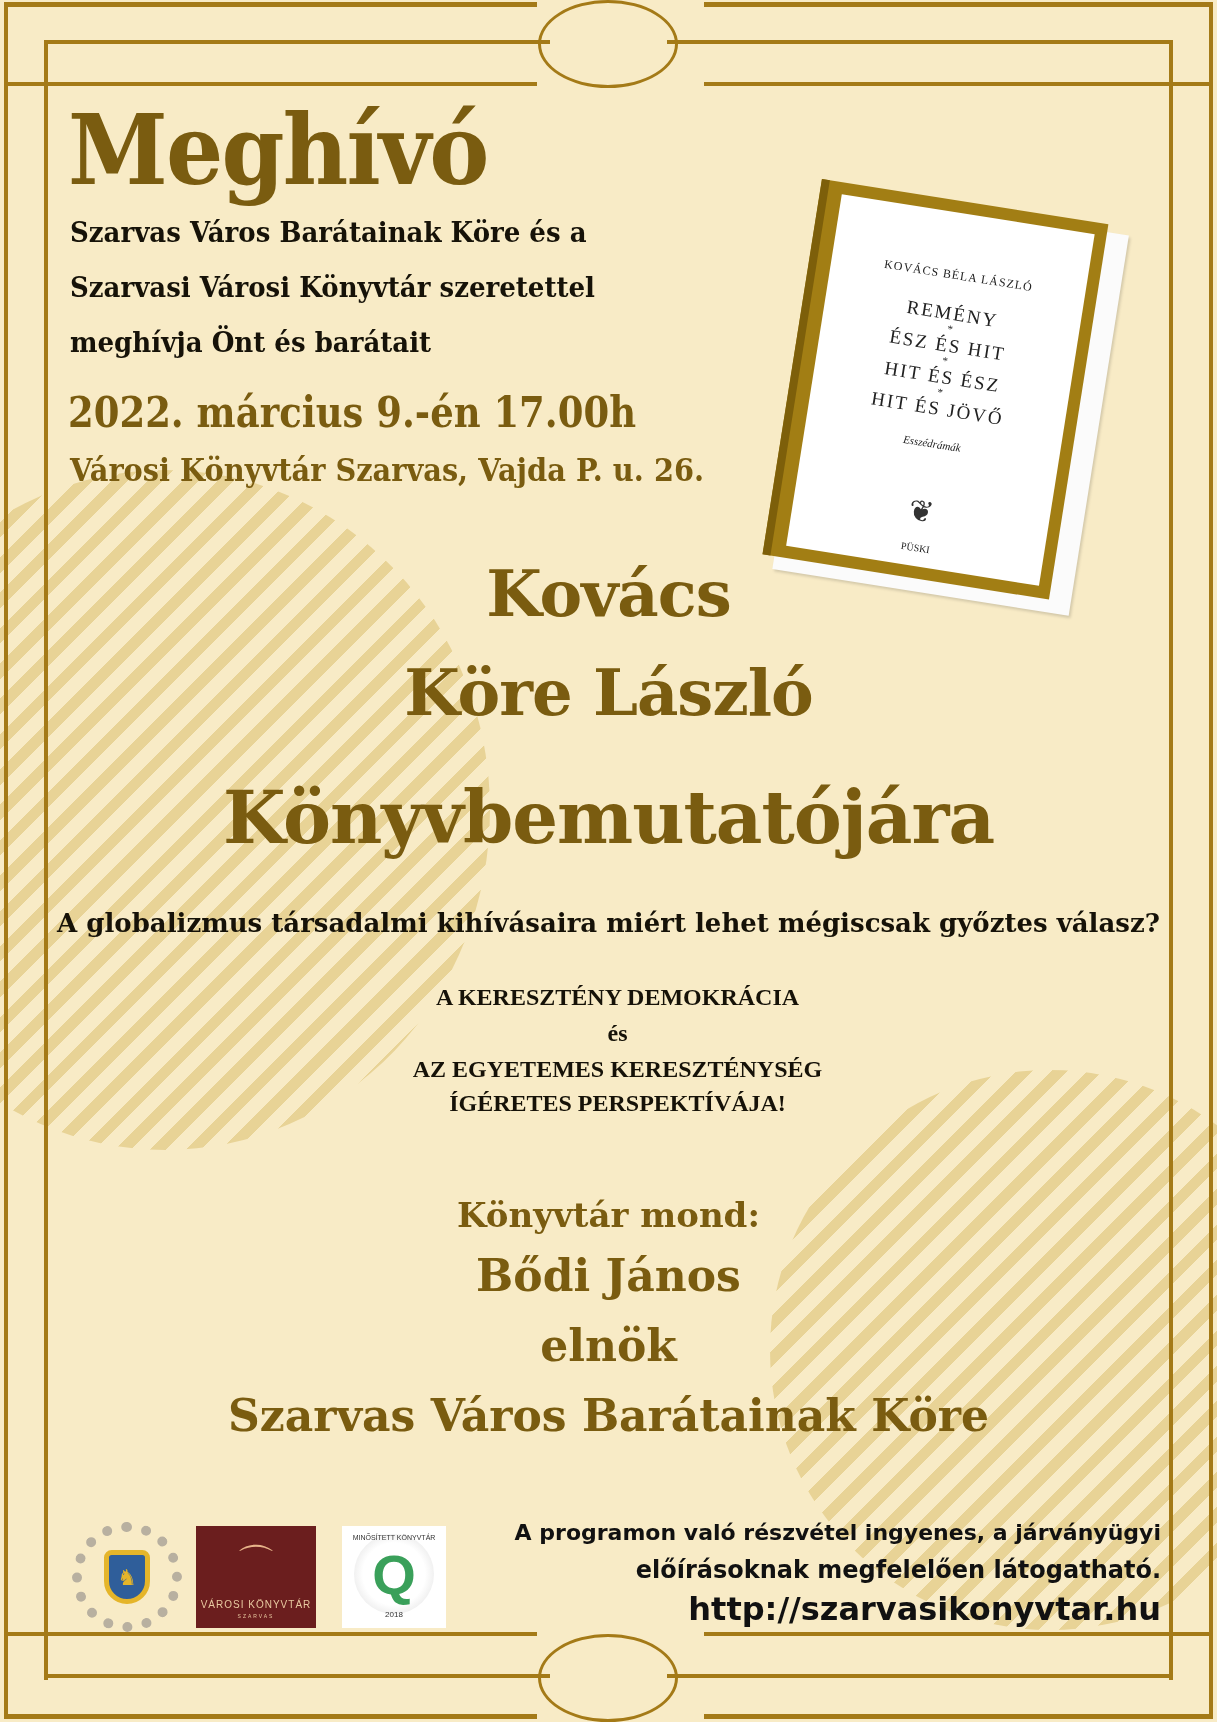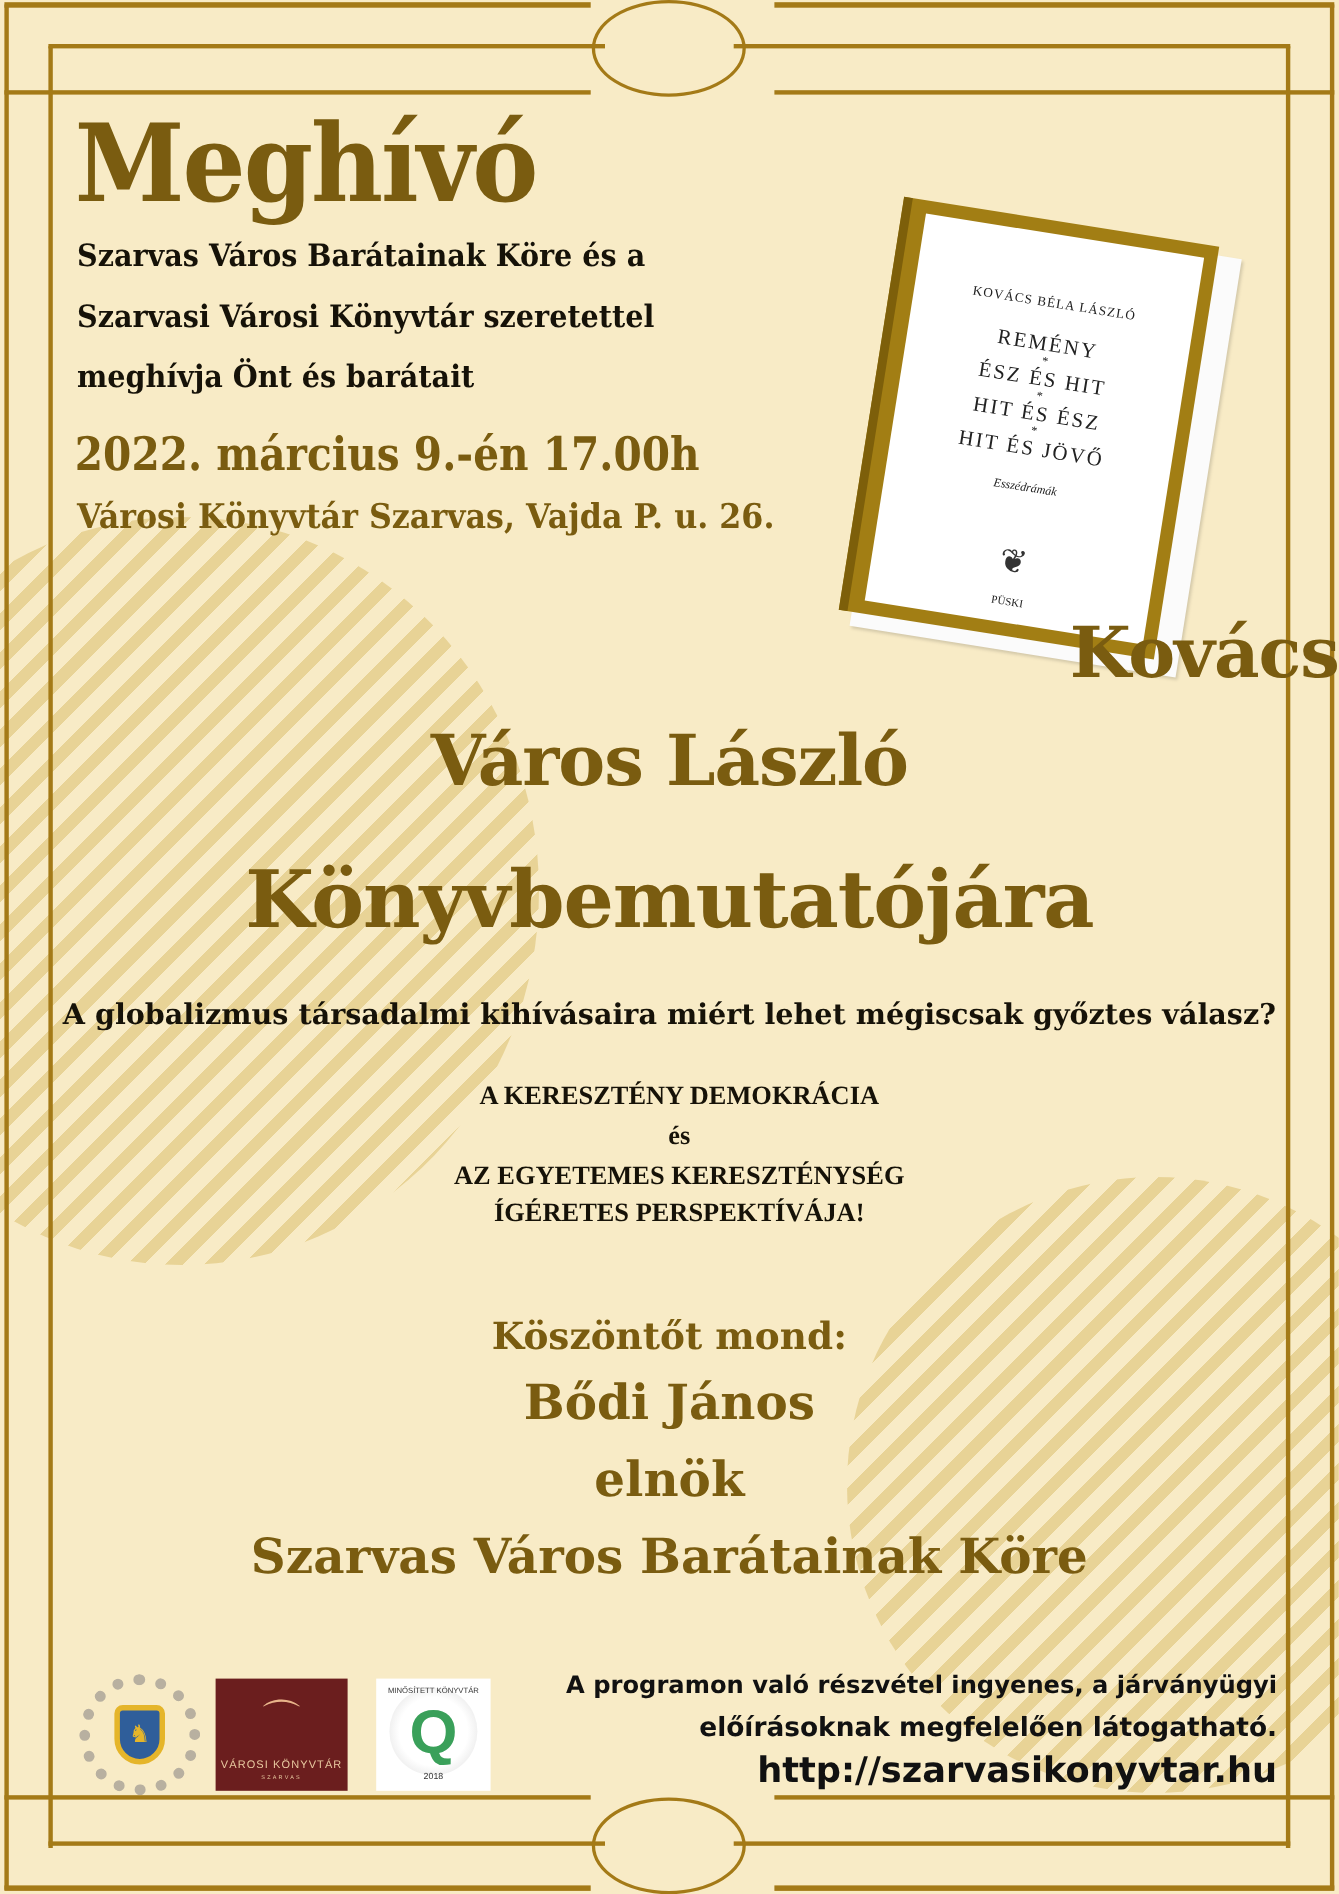--- a/index.html
+++ b/index.html
@@ -173,32 +173,32 @@
       <div class="btitle" style="margin-top:2px">HIT ÉS ÉSZ</div>
       <div class="ast">*</div>
       <div class="btitle" style="margin-top:2px">HIT ÉS JÖVŐ</div>
       <div class="sub">Esszédrámák</div>
       <div class="emblem">❦</div>
       <div class="publisher">PÜSKI</div>
     </div>
   </div>
 </div>
 
-<div class="center-text gold big-name" style="top:556px;left:0;padding-left:0;text-align:right;">Kovács</div>
-<div class="center-text gold big-name" style="top:655px;">Város László</div>
+<div class="center-text gold big-name" style="top:556px;left:0;padding-left:0;">Kovács</div>
+<div class="center-text gold big-name" style="top:655px;">Köre László</div>
 <div id="book-launch" class="center-text gold">Könyvbemutatójára</div>
 
 <div id="question" class="center-text dark">A globalizmus társadalmi kihívásaira miért lehet mégiscsak győztes válasz?</div>
 
 <div class="center-text dark caps" style="top:984px;">A KERESZTÉNY DEMOKRÁCIA</div>
 <div class="center-text dark caps" style="top:1020px;">és</div>
 <div class="center-text dark caps" style="top:1056px;">AZ EGYETEMES KERESZTÉNYSÉG</div>
 <div class="center-text dark caps" style="top:1090px;">ÍGÉRETES PERSPEKTÍVÁJA!</div>
 
-<div id="greeting-label" class="center-text gold">Köszöntőt mond:</div>
+<div id="greeting-label" class="center-text gold">Könyvtár mond:</div>
 <div class="center-text gold speaker" style="top:1250px;">Bődi János</div>
 <div class="center-text gold speaker" style="top:1320px;">elnök</div>
 <div class="center-text gold speaker" style="top:1390px;">Szarvas Város Barátainak Köre</div>
 
 <div id="logo-circle" class="logo">
   <div class="ring"></div>
   <div class="shield">♞</div>
 </div>
 <div id="logo-library" class="logo">
   <div class="mark">⌒</div>

